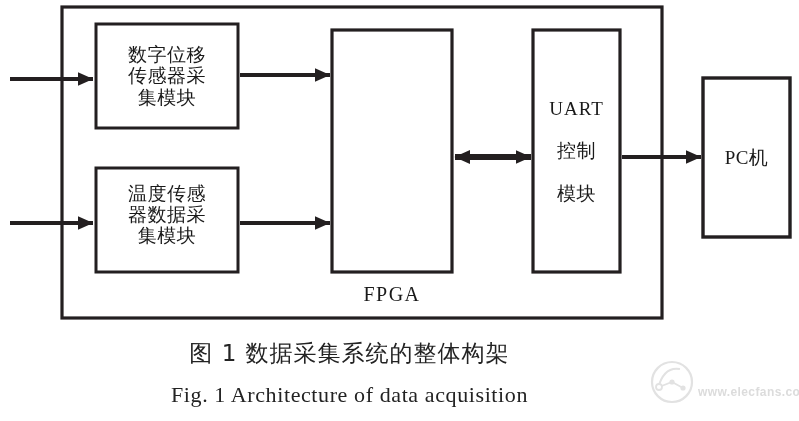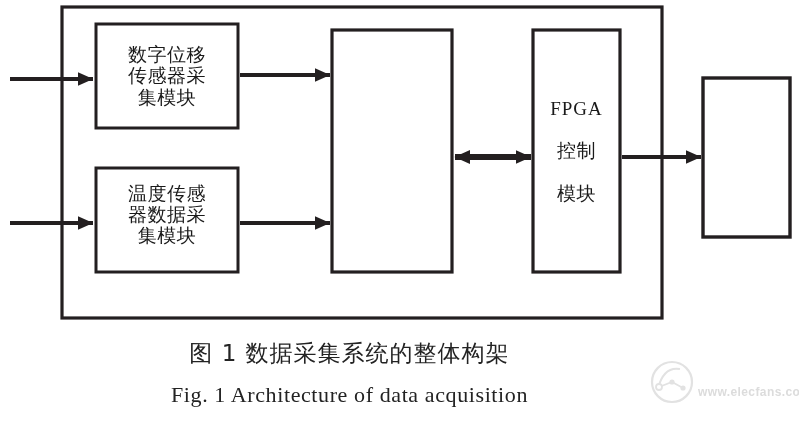--- a/index.html
+++ b/index.html
@@ -180,27 +180,29 @@
 传感器采
 集模块</div>
 
   <div class="blk-label" id="label-sensor2">温度传感
 器数据采
 集模块</div>
 
 
   <div class="blk-label" id="label-uart">
     <div>
-      <div class="uart-top">FPGA</div>
+      <div class="uart-top">UART</div>
       <div class="uart-cn">控制</div>
       <div class="uart-cn">模块</div>
     </div>
   </div>
 
-
+  <div class="blk-label" id="label-pc">PC机</div>
+
+  <div class="blk-label" id="label-fpga">FPGA</div>
 
   <div class="caption" id="caption-cn">图 1    数据采集系统的整体构架</div>
 
   <div class="caption" id="caption-en">Fig. 1    Architecture of data acquisition</div>
 
   <div id="watermark">
     <svg width="46" height="48" viewBox="0 0 46 48">
       <circle cx="22" cy="24" r="20" fill="none" stroke="#e2e2e2" stroke-width="2.2"></circle>
       <path d="M8 30 Q14 8 30 11" fill="none" stroke="#e2e2e2" stroke-width="2"></path>
       <path d="M9 29 L22 24 L33 30" fill="none" stroke="#e2e2e2" stroke-width="1.8"></path>

